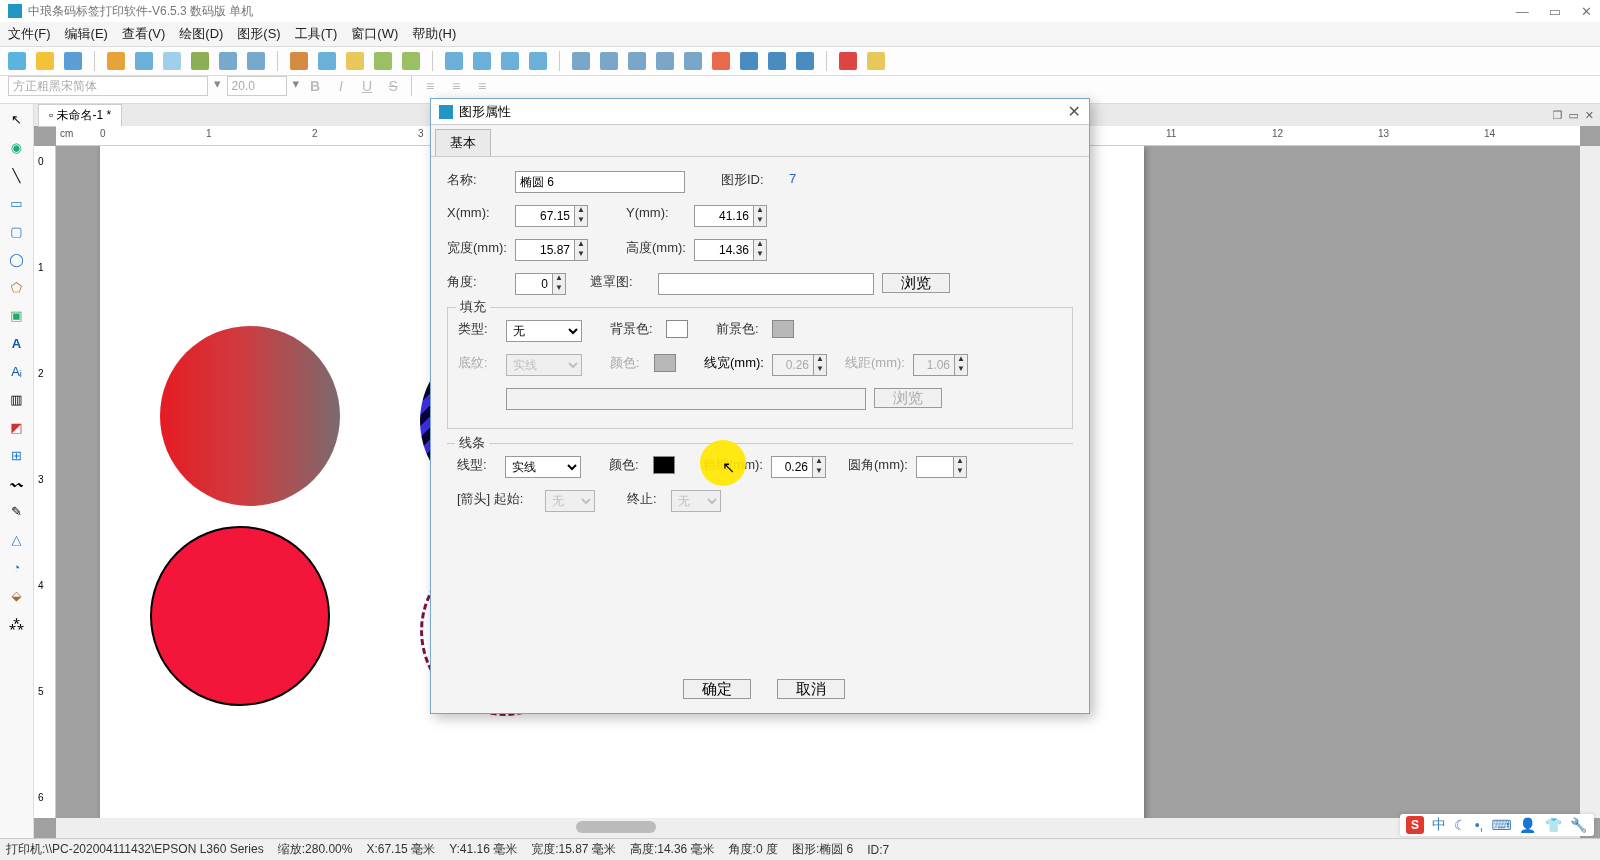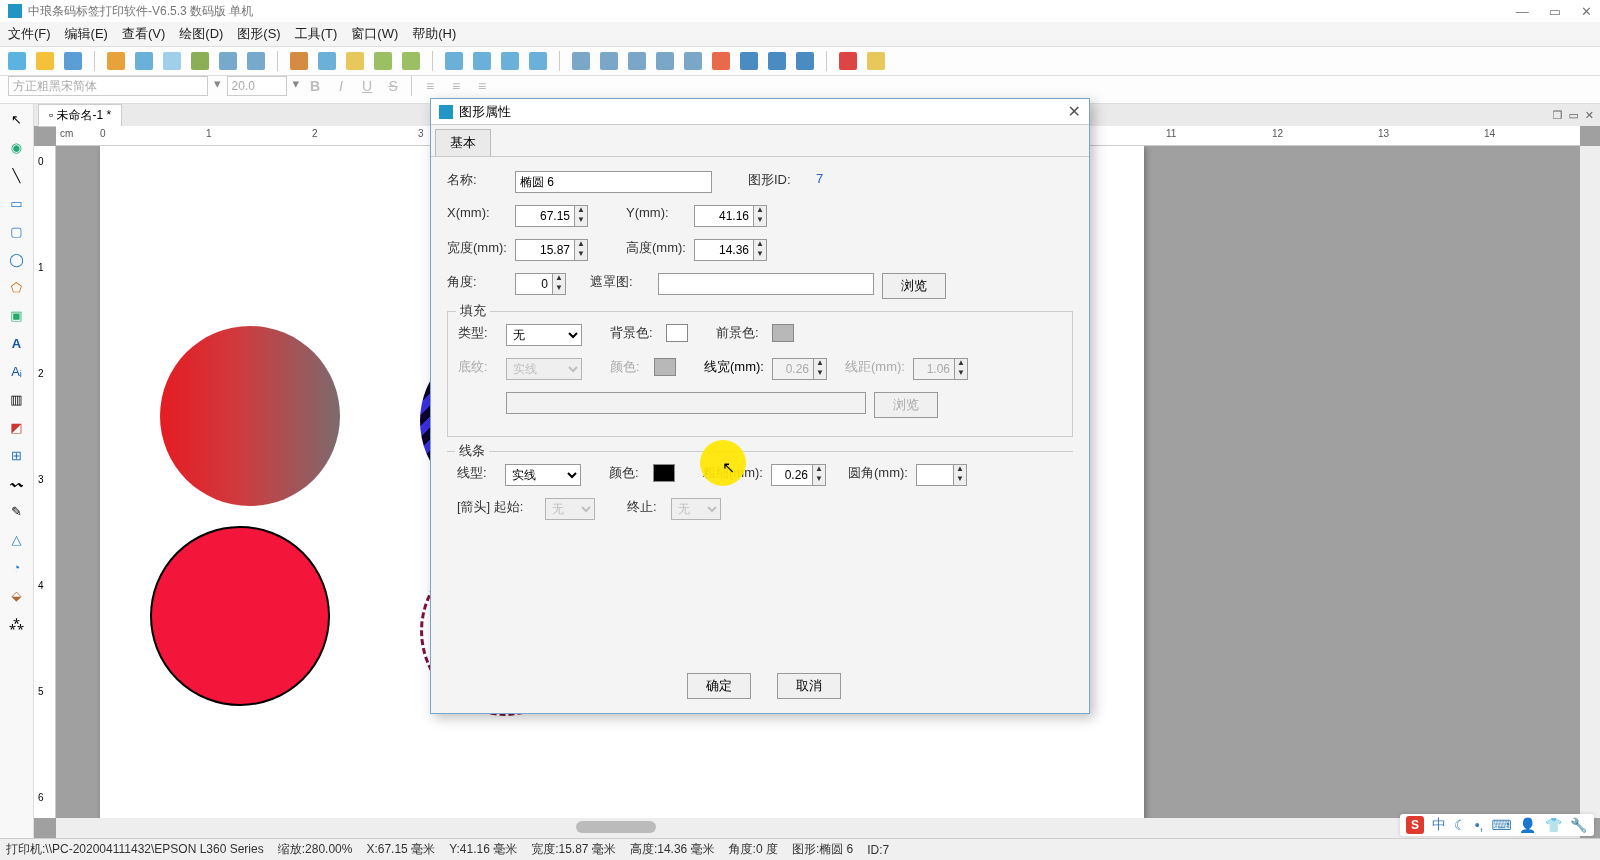--- a/index.html
+++ b/index.html
@@ -54,21 +54,21 @@
 .row input.txt { border: 1px solid #999; height: 22px; padding: 0 4px; font-size: 12px; }
 .row input.num { border: 1px solid #999; height: 22px; width: 60px; text-align: right; padding: 0 4px; font-size: 12px; }
 .spin { display: inline-flex; align-items: center; }
 .spin .btns { display: inline-flex; flex-direction: column; border: 1px solid #999; border-left: none; }
 .spin .btns span { width: 12px; height: 10px; font-size: 8px; line-height: 8px; text-align: center; background: #eee; cursor: pointer; }
 .fieldset { border: 1px solid #ccc; padding: 12px 10px 6px; margin-bottom: 14px; position: relative; }
 .fieldset .legend { position: absolute; top: -10px; left: 8px; background: #f4f4f4; padding: 0 4px; font-size: 13px; }
 .swatch { width: 22px; height: 18px; border: 1px solid #888; display: inline-block; }
 .dlg-select { border: 1px solid #999; height: 22px; width: 76px; font-size: 12px; padding: 0 2px; background: #fff; }
 .dlg-select.disabled { background: #eee; color: #aaa; }
-button.dlg-btn { border: 1px solid #999; background: #f0f0f0; height: 26px; padding: 0 18px; font-size: 13px; cursor: pointer; }
+button.dlg-btn { border: 1px solid #999; background: #f0f0f0; height: 20px; padding: 0 18px; font-size: 15px; cursor: pointer; }
 .checks { display: flex; gap: 18px; }
 .checks label { display: flex; align-items: center; gap: 4px; }
 .dlg-footer { position: absolute; bottom: 14px; left: 8px; right: 0; display: flex; justify-content: center; gap: 26px; }
 .cursor-hl { position: absolute; top: 440px; left: 700px; width: 46px; height: 46px; border-radius: 50%; background: #ffe600; opacity: 0.92; z-index: 50; pointer-events: none; }
 .cursor-ptr { position: absolute; top: 458px; left: 722px; z-index: 51; font-size: 16px; color: #000; pointer-events: none; }
 .traybar { position: absolute; right: 6px; bottom: 24px; display: flex; gap: 8px; align-items: center; background: #fff; padding: 2px 6px; border-radius: 3px; box-shadow: 0 0 4px rgba(0,0,0,0.15); }
 .traybar .ime { width: 18px; height: 18px; background: #e03a2f; color: #fff; font-size: 12px; display: flex; align-items: center; justify-content: center; border-radius: 3px; font-weight: bold; }
 .traybar .tic { color: #3a7fb8; font-size: 14px; }
 .doc-tab .tabctrls { margin-left: auto; display: flex; gap: 6px; padding-right: 6px; color: #666; font-size: 11px; }
 </style>
@@ -234,21 +234,21 @@
     <div class="ttxt">图形属性</div>
     <div class="close">✕</div>
   </div>
   <div class="dlg-tabs">
     <div class="dtab">基本</div>
   </div>
   <div class="dlg-body">
 
     <div class="row">
       <label>名称:</label>
-      <input class="txt" style="width: 197px;" value="椭圆 6">
+      <input class="txt" style="width: 170px;" value="椭圆 6">
       <span style="width:20px"></span>
       <label>图形ID:</label>
       <span style="color:#2265cc">7</span>
     </div>
 
     <div class="row">
       <label>X(mm):</label>
       <span class="spin">
           <input class="num" value="67.15" style="">
           <span class="btns">

